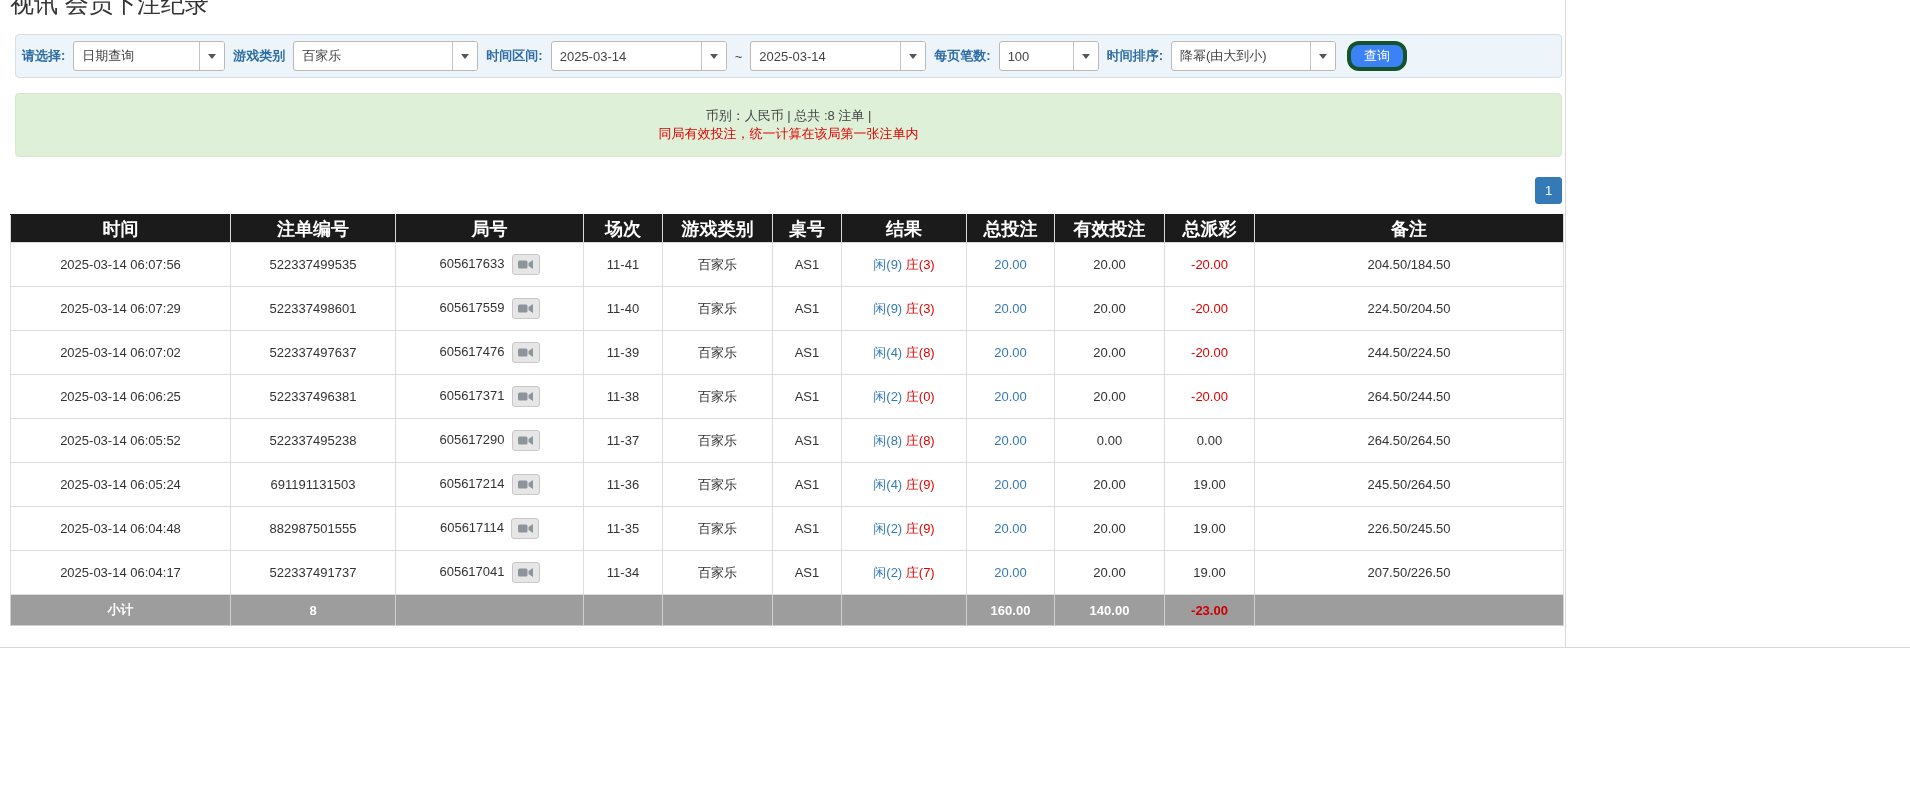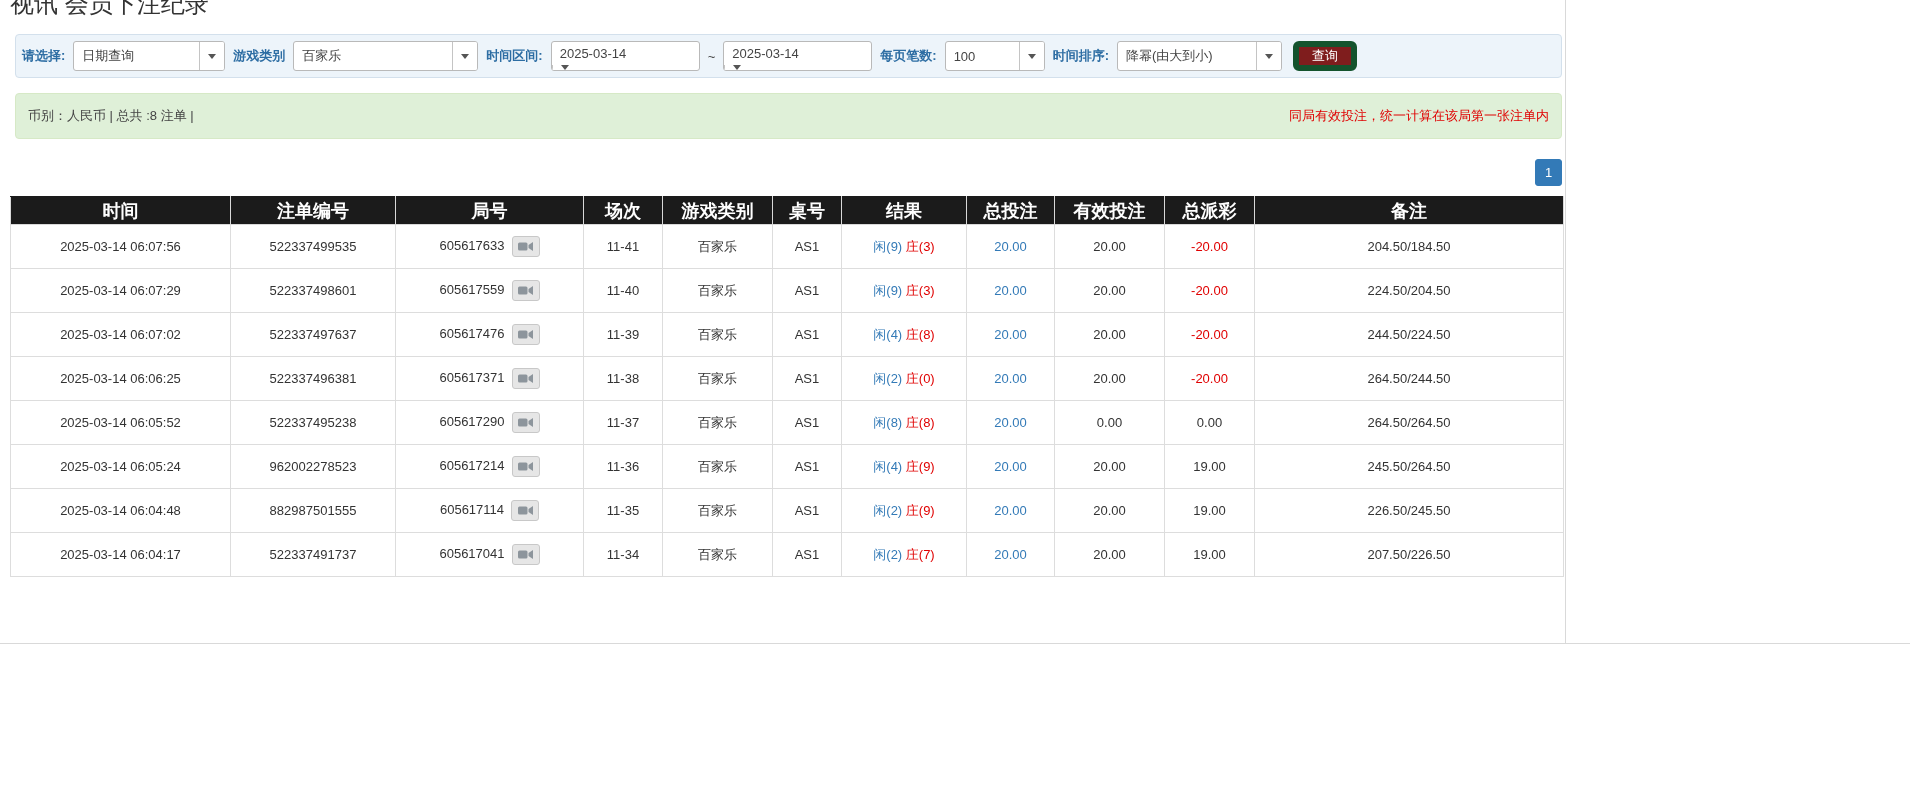--- a/index.html
+++ b/index.html
@@ -17,28 +17,28 @@
     margin-left: 5px; width: 1547px;
     background: #edf4fa; border: 1px solid #d3e0ec; border-radius: 4px;
     padding: 6px 6px; display: flex; align-items: center; gap: 8px;
   }
   .filter-label { color: #2d6da3; font-weight: bold; white-space: nowrap; }
   .tilde { color: #444; }
   .combo { display: flex; align-items: stretch; height: 30px; background: #fff; border: 1px solid #b9b9b9; border-radius: 3px; overflow: hidden; cursor: pointer; }
   .combo-value { flex: 1; padding: 0 8px; display: flex; align-items: center; color: #444; white-space: nowrap; overflow: hidden; }
   .combo-btn { width: 25px; border-left: 1px solid #c4c4c4; display: flex; align-items: center; justify-content: center; background: #fff; }
   .caret { width: 0; height: 0; border-left: 4px solid transparent; border-right: 4px solid transparent; border-top: 5px solid #555; }
-  .w135 { width: 152px; } .w185 { width: 185px; } .w160 { width: 149px; flex-direction: column; } .w100 { width: 100px; } .w165 { width: 165px; gap: 18px; }
-  .search-btn { background: #7f1d1d; border: 6px solid #14532d; color: #fff; border-radius: 6px; height: 30px; padding: 0 13px; font-size: 13px; cursor: pointer; margin-left: 3px; font-family: inherit; }
+  .w135 { width: 152px; } .w185 { width: 185px; } .w160 { width: 176px; } .w100 { width: 100px; } .w165 { width: 165px; gap: 18px; }
+  .search-btn { background: #3b82f6; border: 4px solid #14532d; color: #fff; border-radius: 12px; height: 30px; padding: 0 13px; font-size: 13px; cursor: pointer; margin-left: 3px; font-family: inherit; }
 
   
   .summary-bar {
     margin: 15px 0 0 5px; width: 1547px;
     background: #dff0d8; border: 1px solid #d6e9c6; border-radius: 4px;
-    padding: 13px 12px; display: flex; justify-content: space-between; align-items: center;
+    padding: 13px 12px; display: flex; justify-content: space-between; align-items: center; flex-direction: column;
   }
   .summary-left { color: #444; }
   .summary-right { color: #e00000; }
 
   
   .pagination { width: 1552px; display: flex; justify-content: flex-end; margin: 20px 0 10px 0; }
   .page-btn { min-width: 27px; height: 27px; background: #337ab7; border: 1px solid #337ab7; border-radius: 3px; color: #fff; display: flex; align-items: center; justify-content: center; cursor: pointer; }
 
   
   table { border-collapse: collapse; table-layout: fixed; width: 1553px; background: #fff; }
@@ -234,21 +234,21 @@
           <td>百家乐</td>
           <td>AS1</td>
           <td><span class="blue">闲(8)</span> <span class="red">庄(8)</span></td>
           <td><span class="blue">20.00</span></td>
           <td>0.00</td>
           <td>0.00</td>
           <td>264.50/264.50</td>
         </tr>
         <tr>
           <td>2025-03-14 06:05:24</td>
-          <td>962002278523</td>
+          <td>691191131503</td>
           <td><span>605617214</span><span class="video-btn">
               <svg width="15" height="11" viewBox="0 0 15 11">
                 <rect x="0" y="1.5" width="9.5" height="8" rx="1.5" fill="#8d959c"></rect>
                 <path d="M10.5 4 L15 1 L15 10 L10.5 7 Z" fill="#8d959c"></path>
               </svg>
             </span></td>
           <td>11-36</td>
           <td>百家乐</td>
           <td>AS1</td>
           <td><span class="blue">闲(4)</span> <span class="red">庄(9)</span></td>
@@ -288,18 +288,31 @@
           <td>百家乐</td>
           <td>AS1</td>
           <td><span class="blue">闲(2)</span> <span class="red">庄(7)</span></td>
           <td><span class="blue">20.00</span></td>
           <td>20.00</td>
           <td>19.00</td>
           <td>207.50/226.50</td>
         </tr>
       </tbody>
     <tfoot>
+        <tr>
+          <td>小计</td>
+          <td>8</td>
+          <td></td>
+          <td></td>
+          <td></td>
+          <td></td>
+          <td></td>
+          <td>160.00</td>
+          <td>140.00</td>
+          <td class="red">-23.00</td>
+          <td></td>
+        </tr>
       </tfoot>
   </table>
 
 </div>
 
 <div class="bottom-line"></div>
 
 </body></html>

